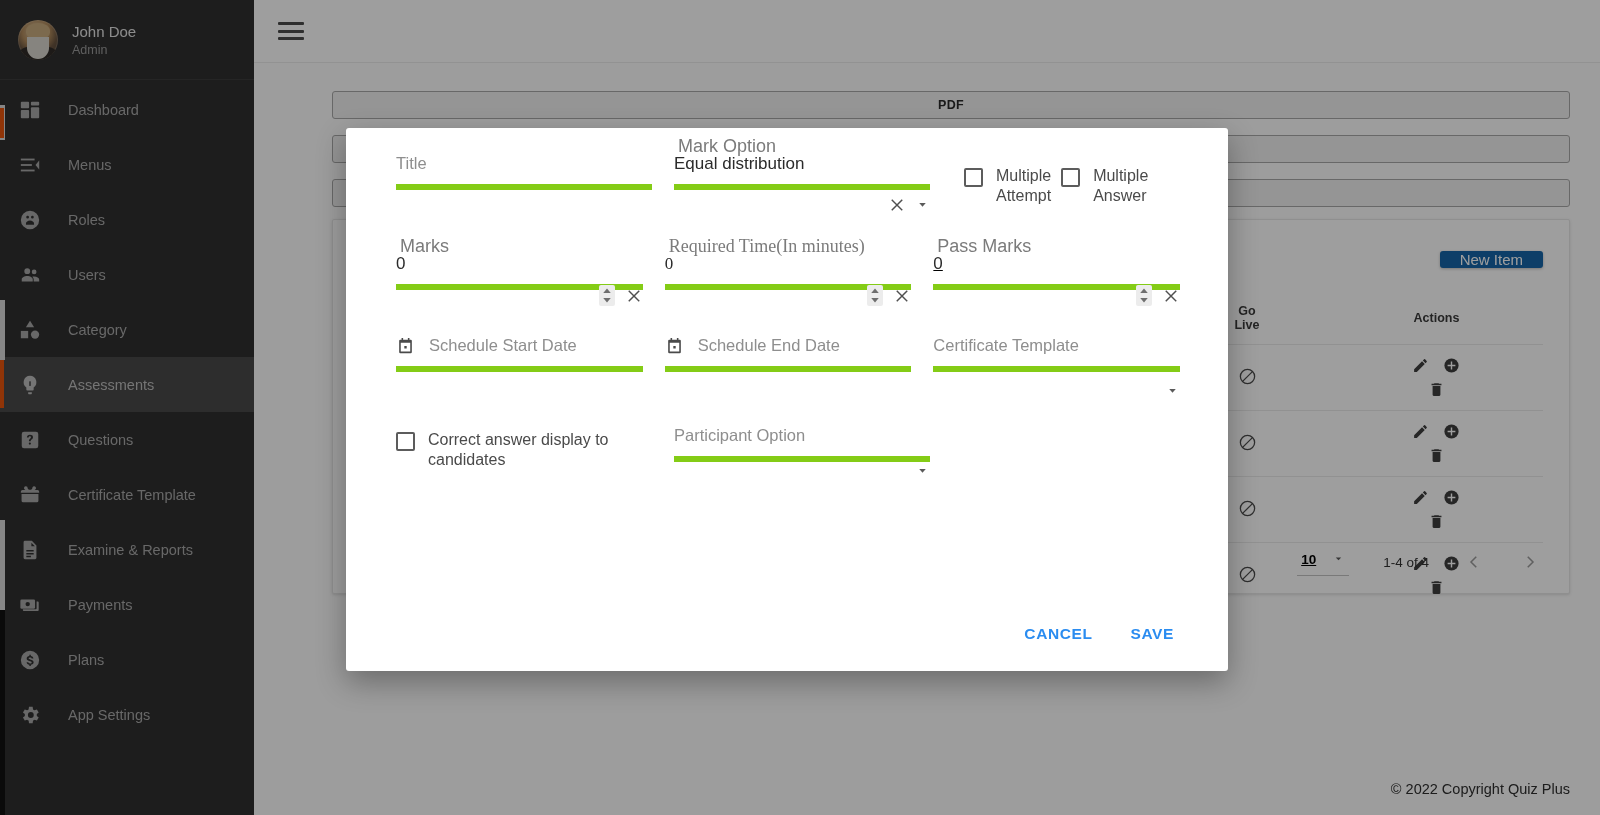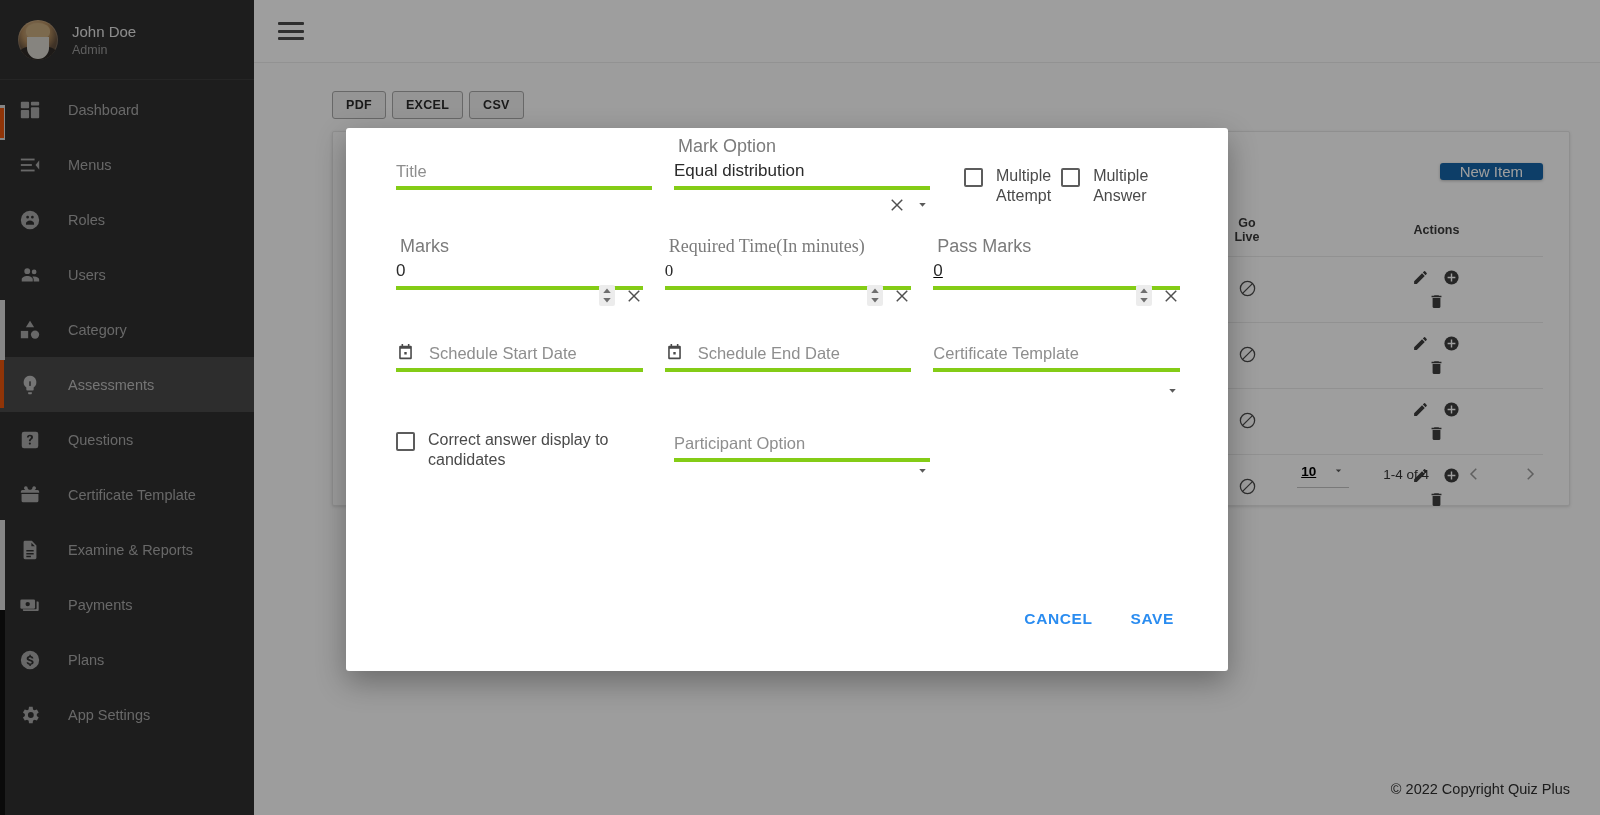--- a/index.html
+++ b/index.html
@@ -70,21 +70,21 @@
   .topbar-right { margin-left:auto; display:flex; align-items:center; gap: 30px; }
   .tb-ico { width:26px; height:26px; display:flex; align-items:center; justify-content:center; cursor:pointer; }
   .tb-ico svg { fill:#4b4b4b; }
   .options-wrap { display:flex; align-items:center; gap:13px; cursor:pointer; }
   .options-wrap .chev { width:14px; height:14px; }
   .options-wrap .chev svg { fill:#7d7d7d; }
   .options-label { color:#6f6f6f; font-size:15.5px; letter-spacing:.2px; }
 
   .content { padding: 28px 30px 0 78px; position: relative; height: 752px; }
 
-  .export-row { display:flex; gap:6px; margin-bottom: 12px; }
+  .export-row { display:flex; gap:16px; margin-bottom: 12px; flex-direction: column; }
   .exp-btn {
     background: #f0f0f0; border: 1px solid #a9a9a9; border-radius: 3px;
     font-size: 12.5px; font-weight: bold; color: #2b2b2b;
     padding: 6px 13px; cursor: pointer; letter-spacing:.3px;
   }
 
   .card {
     background: #fff; border: 1px solid #e7e7e7; border-radius: 2px;
     box-shadow: 0 1px 3px rgba(0,0,0,.12);
     height: 375px; position: relative; padding: 0 26px;
@@ -129,21 +129,21 @@
     background:#fff; border-radius:3px; box-shadow:0 11px 30px rgba(0,0,0,.32);
     z-index: 21; padding: 0 24px;
   }
   .modal-title { font-size: 26px; color:#222; padding: 20px 0 0 24px; font-weight: normal; }
 
   .form { padding: 26px 24px 0 26px; position: relative; }
   .row { display:flex; position: relative; }
 
   .field { position: relative; }
   .fl-label { font-size: 18px; color:#7b7b7b; position:absolute; top:-18px; left:4px; }
-  .fl-line { border-bottom:4px solid #84cc16; height: 36px; display:flex; align-items:flex-end; }
+  .fl-line { border-bottom:6px solid #84cc16; height: 36px; display:flex; align-items:flex-start; }
   .fl-value { font-size: 17px; color:#2b2b2b; padding-bottom: 5px; }
   .fl-placeholder { font-size: 16.5px; color:#8e8e8e; padding-bottom: 5px; }
 
   .fl-suffix { position:absolute; right:0; bottom:6px; display:flex; align-items:center; gap:10px; }
   .x-ico { width:18px; height:18px; cursor:pointer; display:flex; }
   .x-ico svg { stroke:#4f4f4f; }
   .caret { width:14px; height:14px; cursor:pointer; display:flex; }
   .caret svg { fill:#5a5a5a; }
   .spinner {
     width:16px; height:21px; background:#ececec; border-radius:2px;
@@ -152,21 +152,21 @@
   .spinner svg { fill:#6e6e6e; }
 
   .checkbox-field { display:flex; align-items:flex-start; gap:13px; cursor:pointer; }
   .cbx { width:19px; height:19px; border:2px solid #5c5c5c; border-radius:2px; flex:none; margin-top:2px; }
   .cbx-label { font-size:16px; color:#4a4a4a; line-height:20px; max-width: 130px; }
   .cbx-label.wide { max-width: 210px; }
 
   .cal-ico { width:19px; height:21px; flex:none; margin-right:14px; margin-bottom:5px; }
   .cal-ico svg { fill:#4a4a4a; }
 
-  .modal-actions { position:absolute; right: 48px; bottom: 35px; display:flex; gap: 26px; align-items:center; }
+  .modal-actions { position:absolute; right: 48px; bottom: 20px; display:flex; gap: 26px; align-items:center; }
   .txt-btn { background:none; border:none; color:#2a8cf0; font-size:15.5px; font-weight:bold; letter-spacing:.6px; cursor:pointer; padding: 8px 6px; }
 </style>
 </head>
 <body>
 
 <div id="root">
 
   <div class="main">
     <div class="topbar">
       <div class="hamburger">

